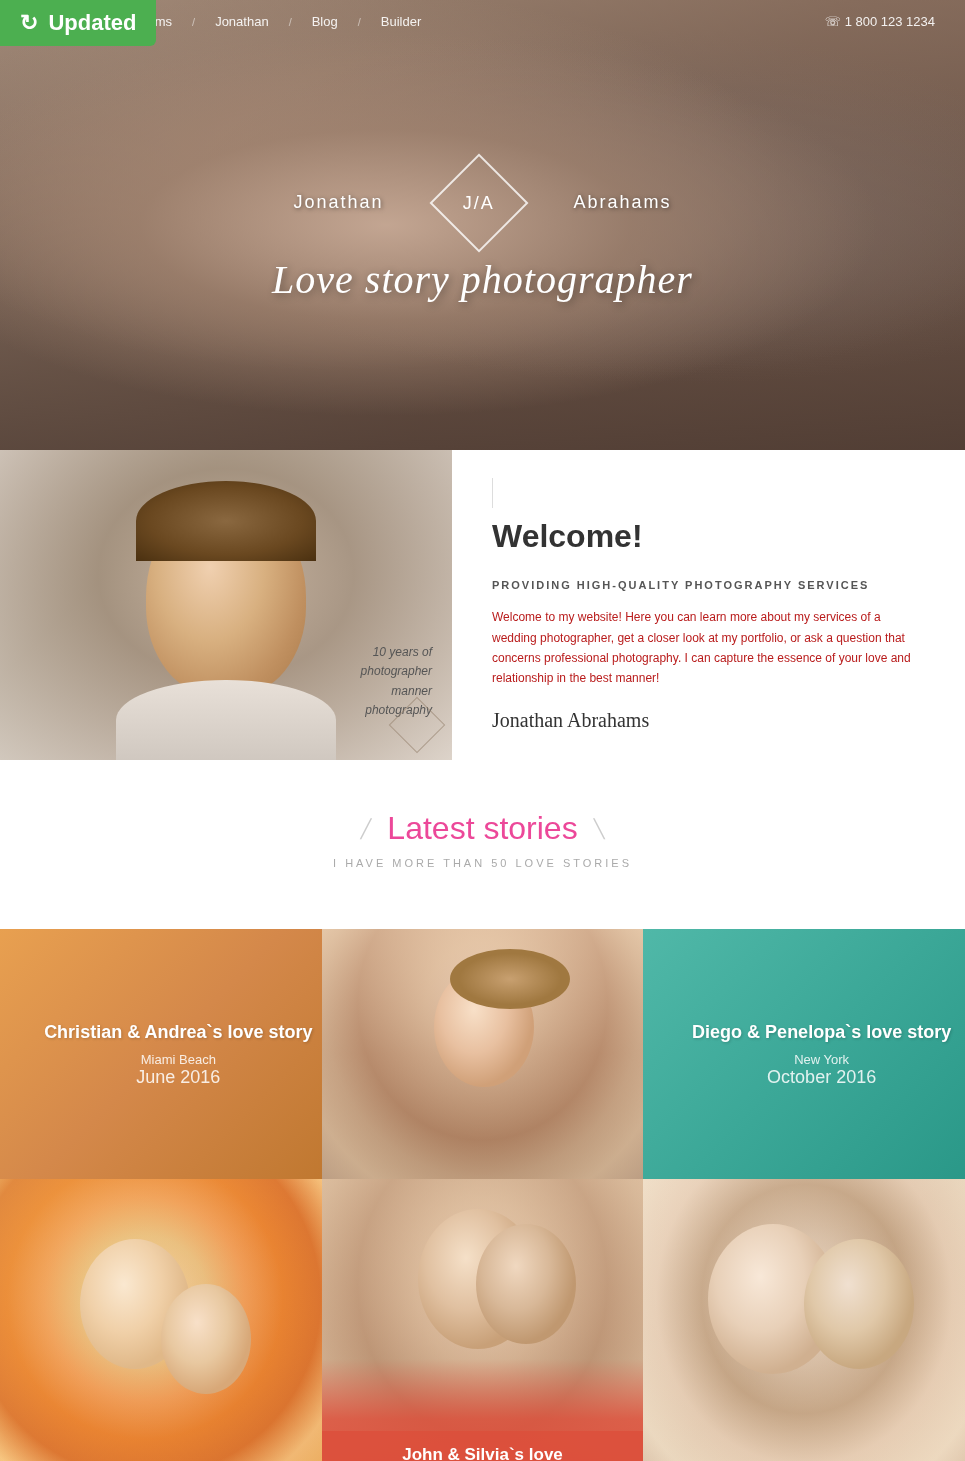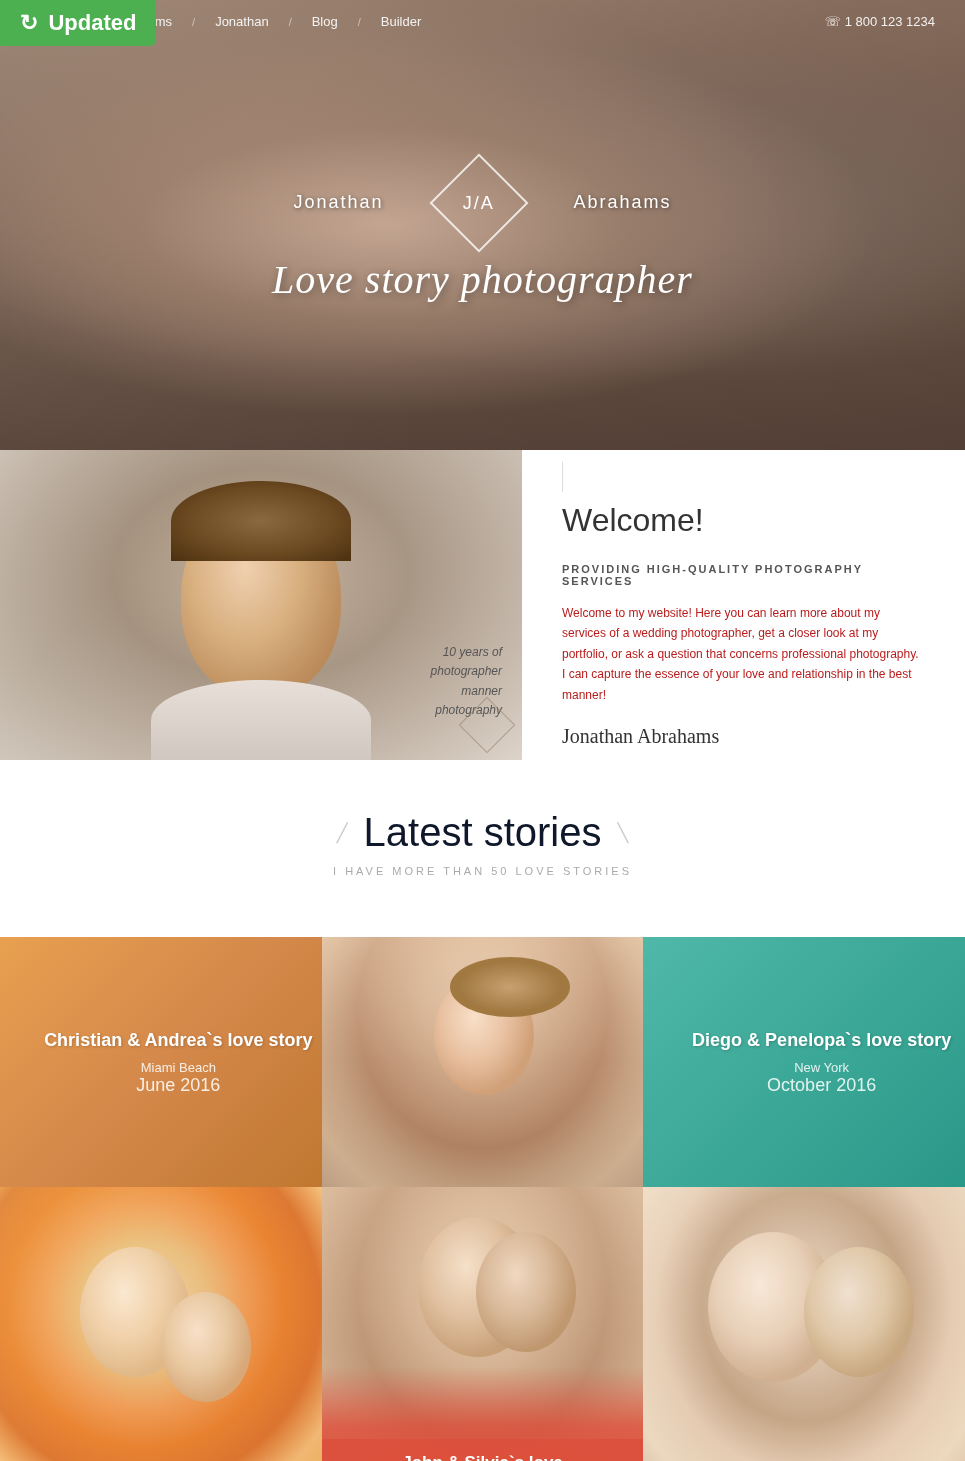--- a/index.html
+++ b/index.html
@@ -143,21 +143,21 @@
     }
 
     
     .welcome-section {
       display: flex;
       width: 965px;
       height: 310px;
       background: white;
     }
     .welcome-photo {
-      width: 522px;
+      width: 452px;
       height: 310px;
       background: linear-gradient(135deg, #d0c8c0 0%, #b0a898 30%, #c8beb5 60%, #e0d8d0 100%);
       position: relative;
       overflow: hidden;
       flex-shrink: 0;
     }
     .welcome-photo-bg {
       position: absolute;
       inset: 0;
       background: 
@@ -176,21 +176,21 @@
 
     .welcome-content {
       flex: 1;
       padding: 40px 40px;
       display: flex;
       flex-direction: column;
       justify-content: center;
     }
     .welcome-title {
       font-size: 32px;
-      font-weight: normal;
+      font-weight: bold;
       color: #333;
       margin-bottom: 24px;
     }
     .welcome-subtitle {
       font-size: 11px;
       font-weight: bold;
       letter-spacing: 2px;
       color: #555;
       margin-bottom: 16px;
     }
@@ -217,23 +217,23 @@
       align-items: center;
       justify-content: center;
       gap: 16px;
       margin-bottom: 10px;
     }
     .stories-divider {
       color: #ccc;
       font-size: 18px;
     }
     .stories-title {
-      font-size: 40px;
+      font-size: 32px;
       font-weight: normal;
-      color: #0f172a;
+      color: #ec4899;
     }
     .stories-subtitle {
       font-size: 11px;
       letter-spacing: 3px;
       color: #aaa;
       margin-bottom: 30px;
     }
 
     
     .stories-grid {

